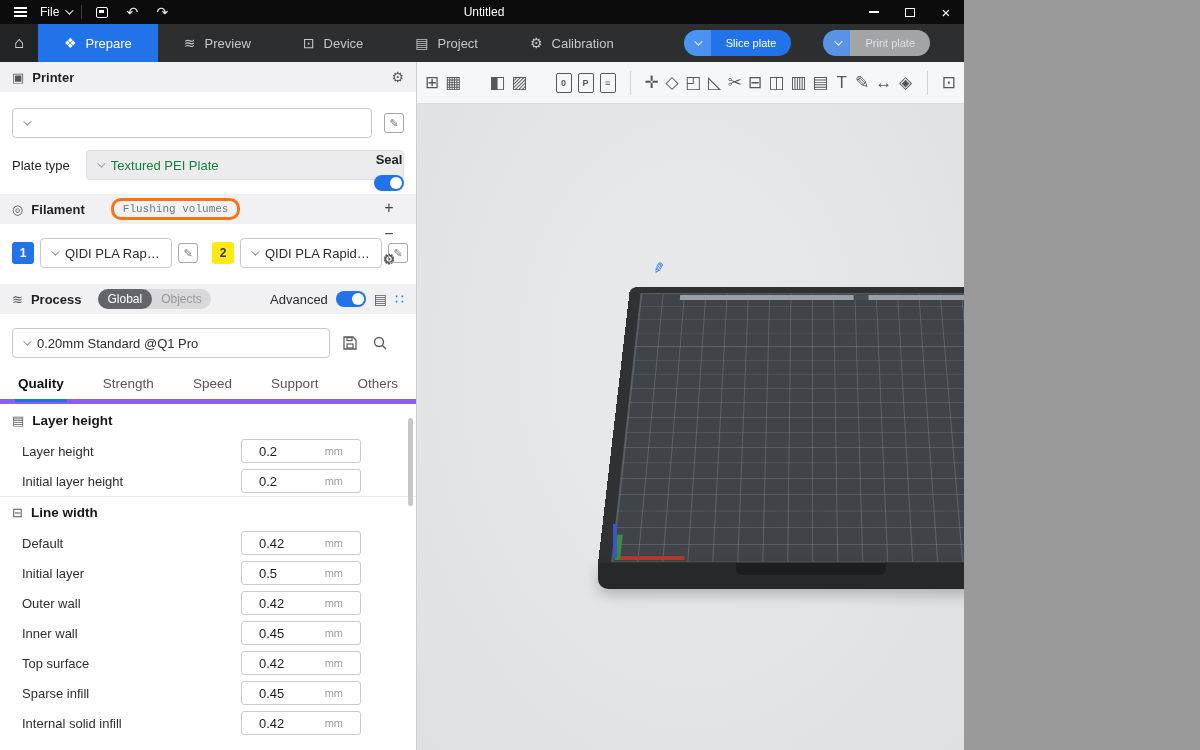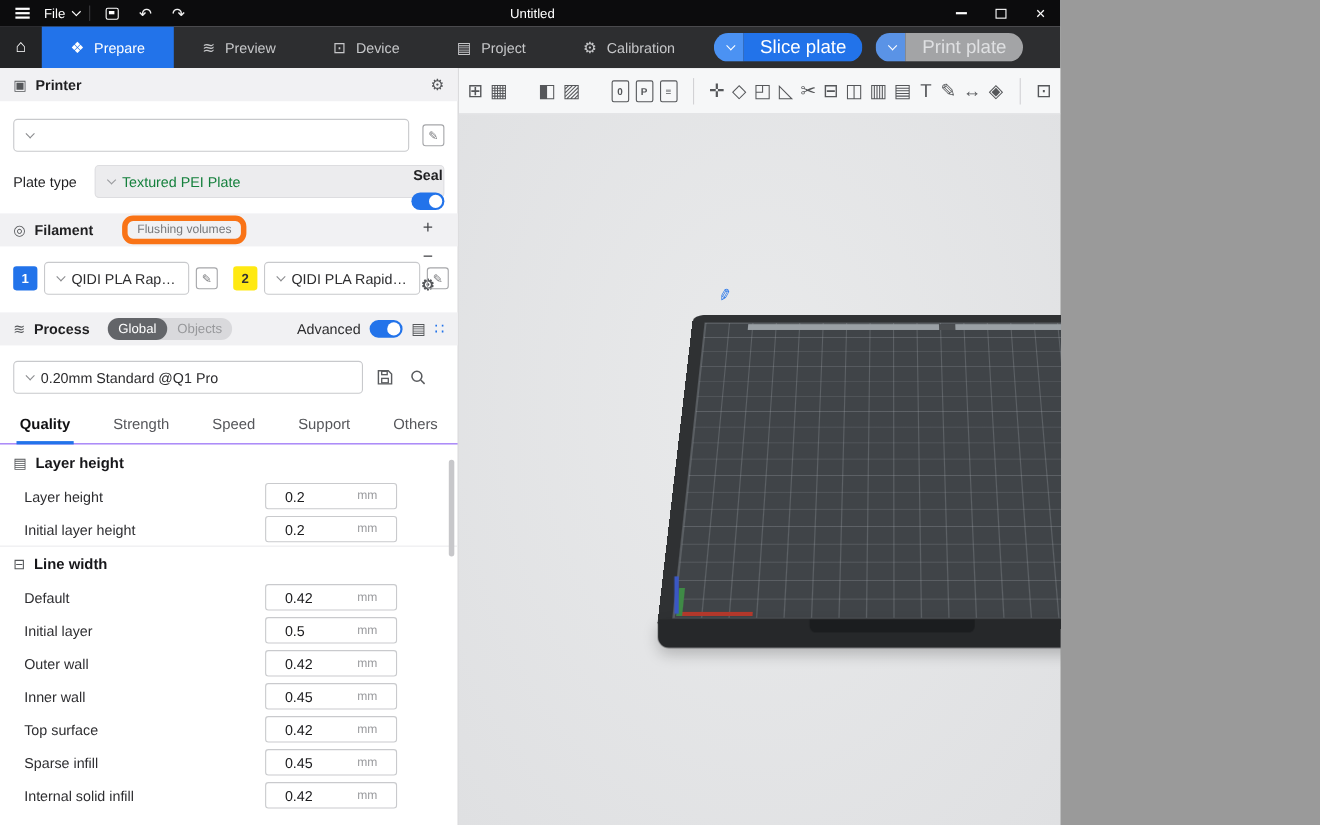--- a/index.html
+++ b/index.html
@@ -23,21 +23,21 @@
   .min-ic { width:10px; height:2px; background:#fff; }
   .max-ic { width:10px; height:9px; border:1.2px solid #fff; }
 
   
   .tabbar { height:38px; background:#2d2e30; display:flex; align-items:center; color:#c6c7c9; }
   .home { width:38px; height:38px; display:flex; align-items:center; justify-content:center; background:#232426; color:#fff; font-size:16px; }
   .mtab { height:38px; display:flex; align-items:center; gap:9px; padding:0 26px; cursor:default; }
   .mtab.active { background:#2273ea; color:#fff; }
   .ticon { font-size:14px; }
   .tb-actions { margin-left:auto; display:flex; gap:12px; margin-right:34px; }
-  .split { display:flex; height:26px; border-radius:13px; overflow:hidden; font-size:17px; }
+  .split { display:flex; height:26px; border-radius:13px; overflow:hidden; font-size:11px;margin-left:20px; }
   .split .dd { width:27px; display:flex; align-items:center; justify-content:center; color:#fff; }
   .split .lbl { padding:0 15px; display:flex; align-items:center; }
   .slice .dd { background:#4b92f3; }
   .slice .lbl { background:#2273ea; color:#fff; }
   .print .dd { background:#5a93e6; }
   .print .lbl { background:#a3a4a6; color:#dfe0e2; }
 
   
   .main { display:flex; height:688px; }
   .sidebar { width:417px; flex:none; background:#fff; border-right:1px solid #cfcfd2; position:relative; color:#2c2c2e; }
@@ -50,42 +50,42 @@
   .combo { height:30px; border:1px solid #c8c9cc; border-radius:4px; background:#fff; display:flex; align-items:center; gap:8px; padding:0 10px; flex:1; color:#2c2c2e; }
   .combo .cchev { color:#8a8b8e; flex:none; }
   .combo .ctext { flex:1; white-space:nowrap; overflow:hidden; text-overflow:ellipsis; }
   .combo.gray { background:#ececee; border-color:#dddde0; color:#15803d; }
   .combo.gray .cchev { color:#9a9b9e; }
   .editbox { width:20px; height:20px; border:1px solid #a5a6a9; border-radius:3px; display:flex; align-items:center; justify-content:center; font-size:11px; color:#77787b; flex:none; }
   .printer-combo-row { display:flex; align-items:center; margin:16px 12px 0; gap:12px; }
   .platetype-row { display:flex; align-items:center; margin:12px 12px 0; gap:16px; }
   .platetype-row .lbl { flex:none; color:#1f1f21; }
   .filhead { margin-top:14px; }
-  .pillbtn { border:5px solid #f97316; border-radius:10px; font-size:11px; color:#77787b; padding:2px 9px; font-weight:normal; margin-left:18px; }
+  .pillbtn { border:3px solid #f97316; border-radius:10px; font-size:11px; color:#77787b; padding:2px 9px; font-weight:normal; margin-left:18px;font-family:Liberation Mono, monospace; }
   .seal-group { margin-left:auto; display:flex; align-items:center; gap:8px;flex-direction:column; }
   .toggle { width:30px; height:16px; border-radius:8px; background:#2273ea; position:relative; flex:none; }
   .toggle::after { content:""; position:absolute; right:2px; top:2px; width:12px; height:12px; border-radius:50%; background:#fff; }
   .pm { font-size:16px; color:#45464a; font-weight:normal; width:16px; text-align:center; }
   .fil-row { display:flex; align-items:center; margin:14px 12px 0; gap:6px; }
   .slot { width:22px; height:22px; border-radius:3px; display:flex; align-items:center; justify-content:center; font-size:12px; font-weight:bold; flex:none; }
   .slot1 { background:#2273ea; color:#fff; }
   .slot2 { background:#ffe912; color:#333; }
   .fil-combo { flex:none; width:132px; }
   .fil-combo2 { flex:none; width:142px; }
   .prochead { margin-top:16px; }
   .seg { background:#d9d9dc; border-radius:10px; height:20px; display:flex; align-items:center; font-size:12px; font-weight:normal; margin-left:8px; }
   .seg-on { background:#636569; color:#fff; border-radius:10px; padding:0 10px; height:20px; line-height:20px; }
   .seg-off { color:#97989b; padding:0 9px; }
   .adv-group { margin-left:auto; display:flex; align-items:center; gap:8px; font-weight:normal; color:#2c2c2e; }
   .mini-ic { color:#55575a; font-size:14px; }
   .mini-ic.blue { color:#2273ea; }
   .preset-row { display:flex; align-items:center; margin:14px 12px 0; gap:10px; }
   .preset-combo { flex:none; width:318px; }
   .svg-ic { display:flex; align-items:center; justify-content:center; width:20px; height:20px; }
-  .ptabs { display:flex; align-items:center; justify-content:space-between; padding:0 18px; height:36px; border-bottom:1px solid #8b5cf6; margin-top:10px; font-size:13.5px; }
+  .ptabs { display:flex; align-items:center; justify-content:space-between; padding:0 18px; height:36px; border-bottom:5px solid #8b5cf6; margin-top:10px; font-size:13.5px; }
   .ptab { color:#55565a; position:relative; height:36px; display:flex; align-items:center; }
   .ptab.active { color:#101012; font-weight:bold; }
   .ptab.active::after { content:""; position:absolute; left:-3px; right:-3px; bottom:0; height:3px; background:#2273ea; }
   .sectitle { display:flex; align-items:center; gap:8px; padding:0 12px; height:32px; font-weight:bold; color:#17171a; font-size:13.5px; }
   .sectitle.bordered { border-top:1px solid #ececee; }
   .sicon { color:#55575a; font-size:13px; font-weight:normal; }
   .prow { display:flex; align-items:center; height:30px; padding:0 55px 0 22px; }
   .plabel { flex:1; color:#2e2e31; }
   .pinput { width:120px; height:24px; border:1px solid #c9cacd; border-radius:3px; display:flex; align-items:center; padding:0 17px; background:#fff; flex:none; }
   .pval { flex:1; color:#1c1c1e; }

